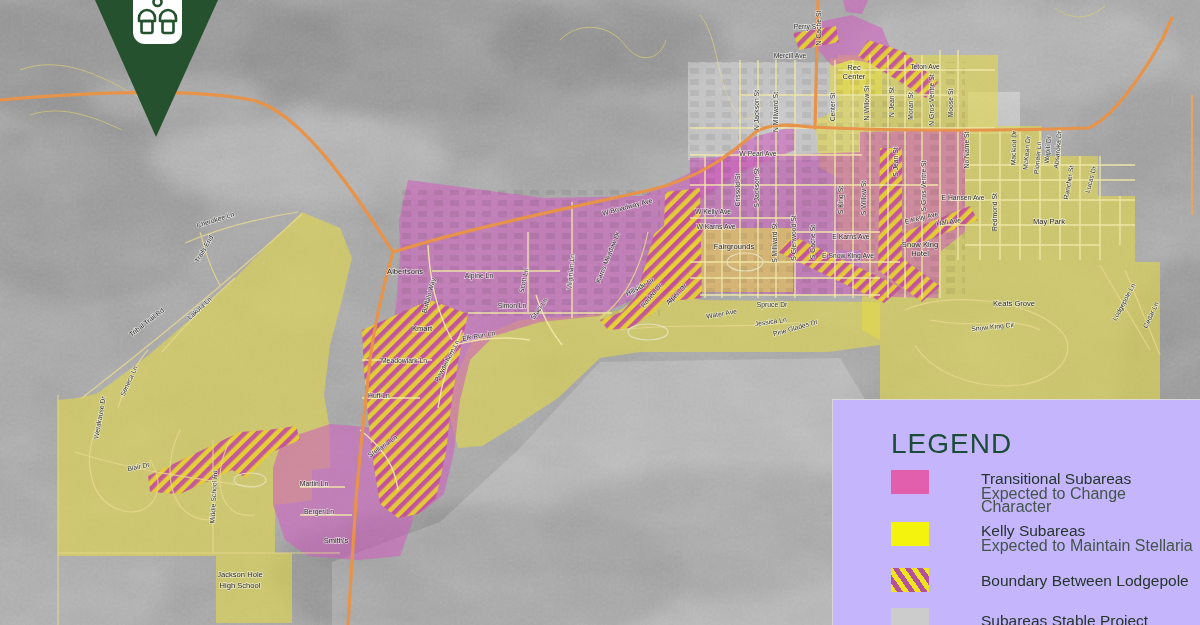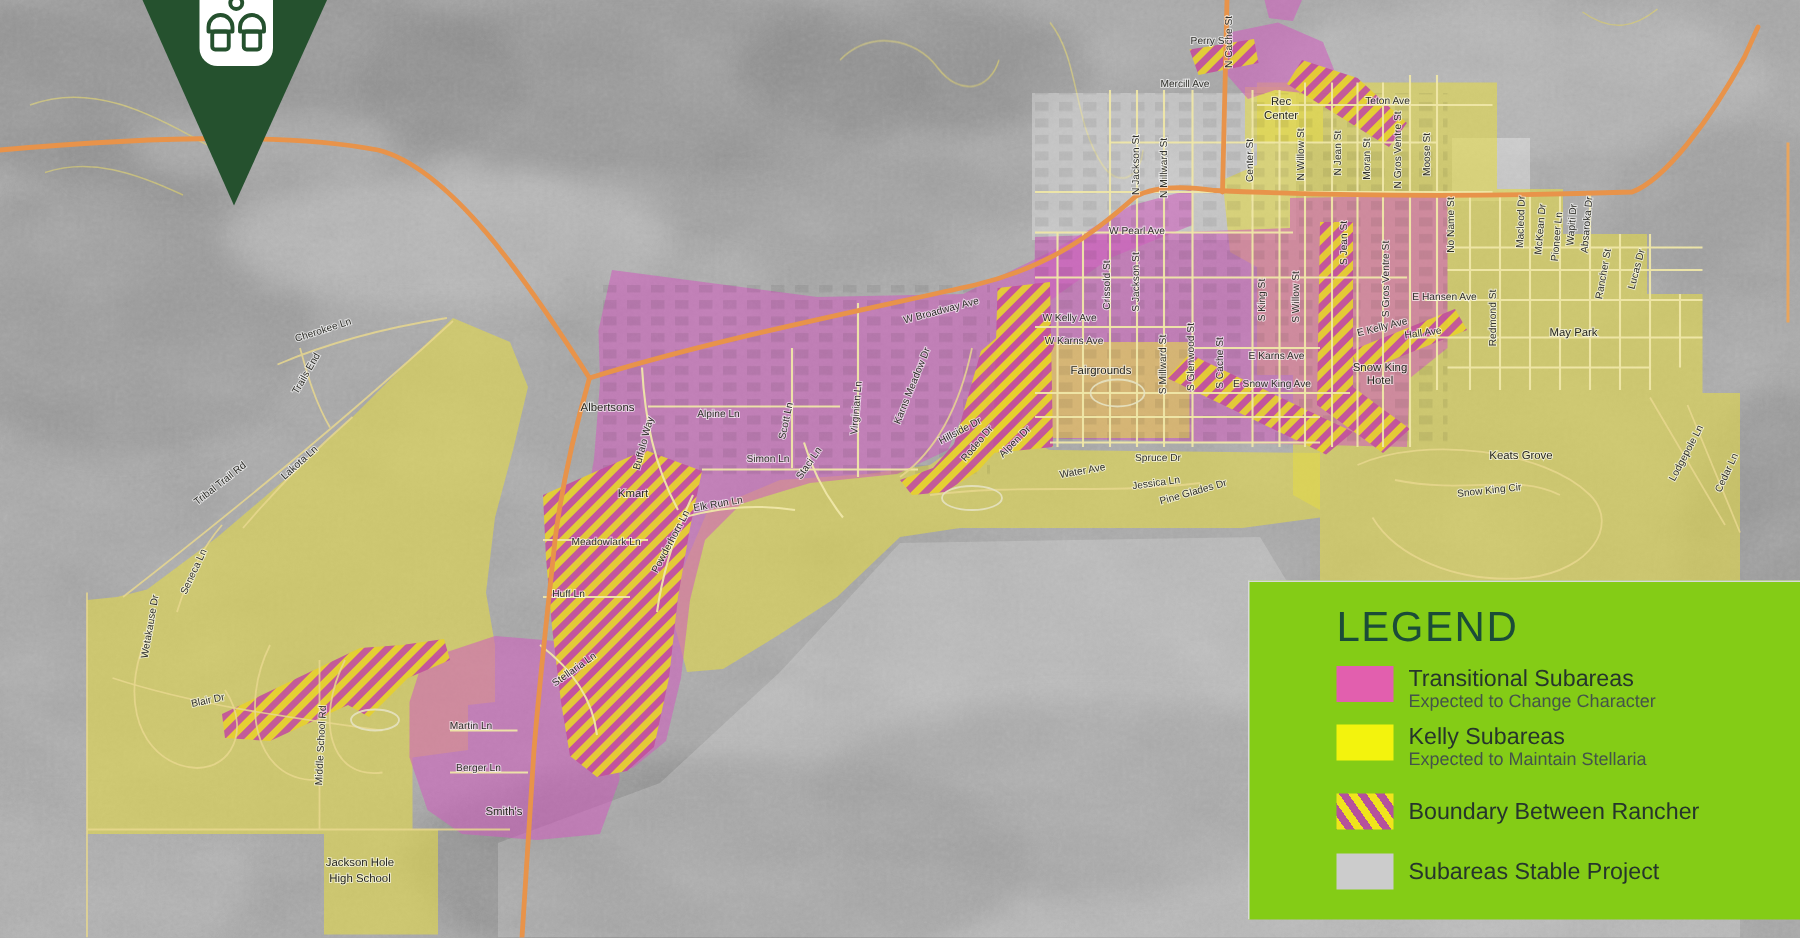--- a/index.html
+++ b/index.html
@@ -17,33 +17,33 @@
   .minor-road2{stroke:#e8d78e;stroke-width:1.2;fill:none;opacity:.85;}
   .major-road{stroke:#e8934a;stroke-width:3.2;fill:none;stroke-linecap:round;}
   .major-road-thin{stroke:#e8a55e;stroke-width:2;fill:none;}
   .trail{stroke:#d8cc70;stroke-width:1;fill:none;opacity:.8;}
   .oval{stroke:#e6e2c2;stroke-width:1.2;fill:none;opacity:.9;}
   .maplabel{font-family:"Liberation Sans",sans-serif;font-size:6.8px;fill:#30302b;
     text-anchor:middle;paint-order:stroke;stroke:rgba(255,255,255,.62);stroke-width:1.3px;}
   .maplabel.place{font-size:7.6px;fill:#26261f;}
 
   
-  #legend{position:absolute;left:832px;top:387px;width:368px;height:226px;
-    background:#84cc16;border-left:1px solid #d9d9d9;border-top:1px solid #d9d9d9;
-    box-sizing:border-box;padding:14px 0 0 58px;}
+  #legend{position:absolute;left:832px;top:399px;width:368px;height:226px;
+    background:#c4b5fd;border-left:1px solid #d9d9d9;border-top:1px solid #d9d9d9;
+    box-sizing:border-box;padding:28px 0 0 58px;}
   #legend h2{margin:0 0 10px 0;font-size:28px;font-weight:400;letter-spacing:1px;
     color:#1b4c38;font-family:"Liberation Sans",sans-serif;}
-  .litem{display:flex;align-items:flex-start;margin-bottom:9px;}
+  .litem{display:flex;align-items:flex-start;margin-bottom:9px;gap:42px;}
   .sw{width:38px;height:24px;margin-right:10px;flex:0 0 auto;}
   .sw-pink{background:#e25fae;}
   .sw-yellow{background:#f3f30d;}
   .sw-hatch{background:repeating-linear-gradient(55deg,#f0e41c 0 5px,#b5519c 5px 10px);}
   .sw-gray{background:#cccccc;}
   .ltxt .lbl{font-size:15.5px;color:#26352c;line-height:17px;}
-  .ltxt .sub{font-size:12px;color:#44544a;line-height:13px;}
+  .ltxt .sub{font-size:16px;color:#44544a;line-height:13px;}
   .litem.center{align-items:center;}
   .litem.gap{margin-top:16px;}
 
   
   #logo{position:absolute;left:90px;top:0;width:135px;height:145px;}
 </style>
 </head>
 <body>
 
 <div id="stage">
@@ -285,21 +285,21 @@
     <span class="sw sw-yellow"></span>
     <span class="ltxt">
       <div class="lbl">Kelly Subareas</div>
       <div class="sub">Expected to Maintain Stellaria</div>
     </span>
   </div>
 
   <div class="litem center gap">
     <span class="sw sw-hatch"></span>
     <span class="ltxt">
-      <div class="lbl">Boundary Between Rancher</div>
+      <div class="lbl">Boundary Between Lodgepole</div>
     </span>
   </div>
 
   <div class="litem center gap">
     <span class="sw sw-gray"></span>
     <span class="ltxt">
       <div class="lbl">Subareas Stable Project</div>
     </span>
   </div>
 </div>

